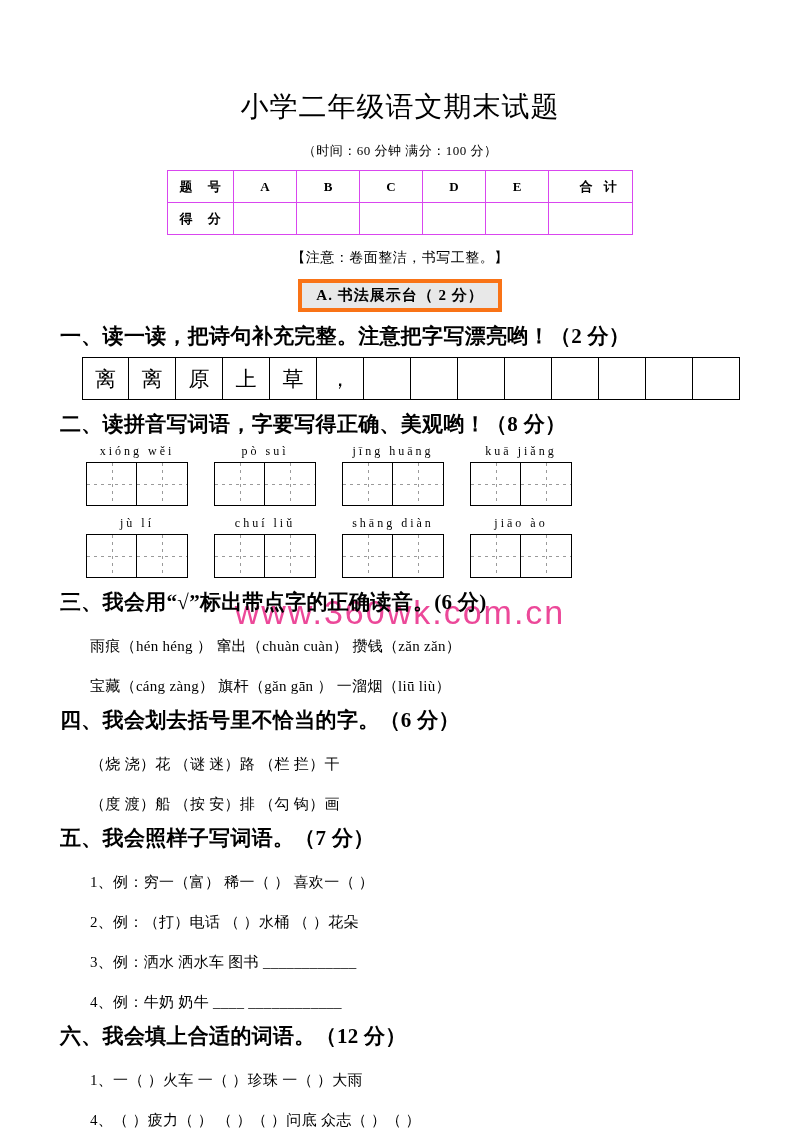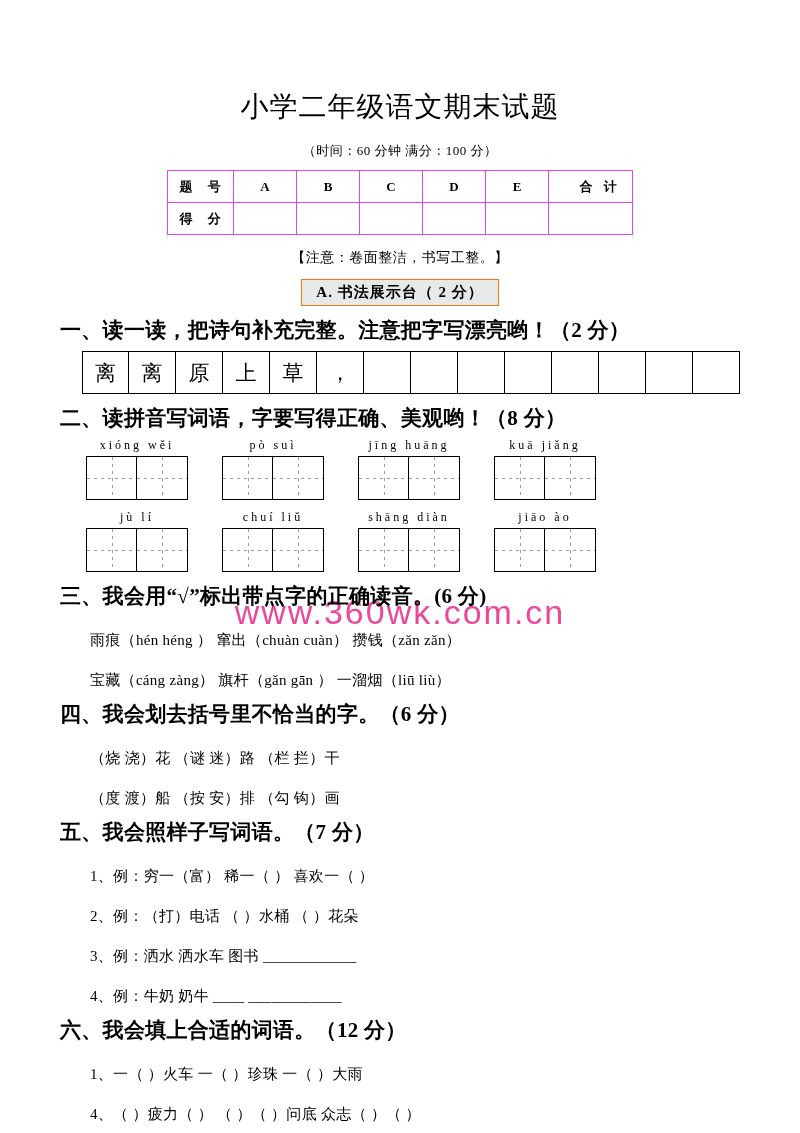--- a/index.html
+++ b/index.html
@@ -83,21 +83,21 @@
     margin-top: 14px;
     letter-spacing: 0.5px;
   }
 
   .section-head {
     display: flex;
     justify-content: center;
     margin-top: 12px;
   }
   .section-head .box {
-    border: 1px solid #f97316;
+    border: 4px solid #f97316;
     background: #e8e8e8;
     font-size: 15px;
     font-weight: bold;
     padding: 3px 14px;
     letter-spacing: 1px;
   }
 
   .q {
     font-size: 21px;
     font-weight: bold;
@@ -123,21 +123,21 @@
     font-family: "Liberation Serif", serif;
   }
   .bigcell.firstc { border-left: 1px solid #000; }
 
   
   .pygroups {
     display: flex;
     margin-top: 6px;
     padding-left: 26px;
   }
-  .pygroup { margin-right: 34px; }
+  .pygroup { margin-right: 26px; }
   .pygroup:last-child { margin-right: 0; }
   .pylabel {
     font-size: 12px;
     text-align: center;
     font-family: "Liberation Serif", serif;
     margin-bottom: 3px;
     letter-spacing: 3px;
   }
   .tzg {
     display: flex;

